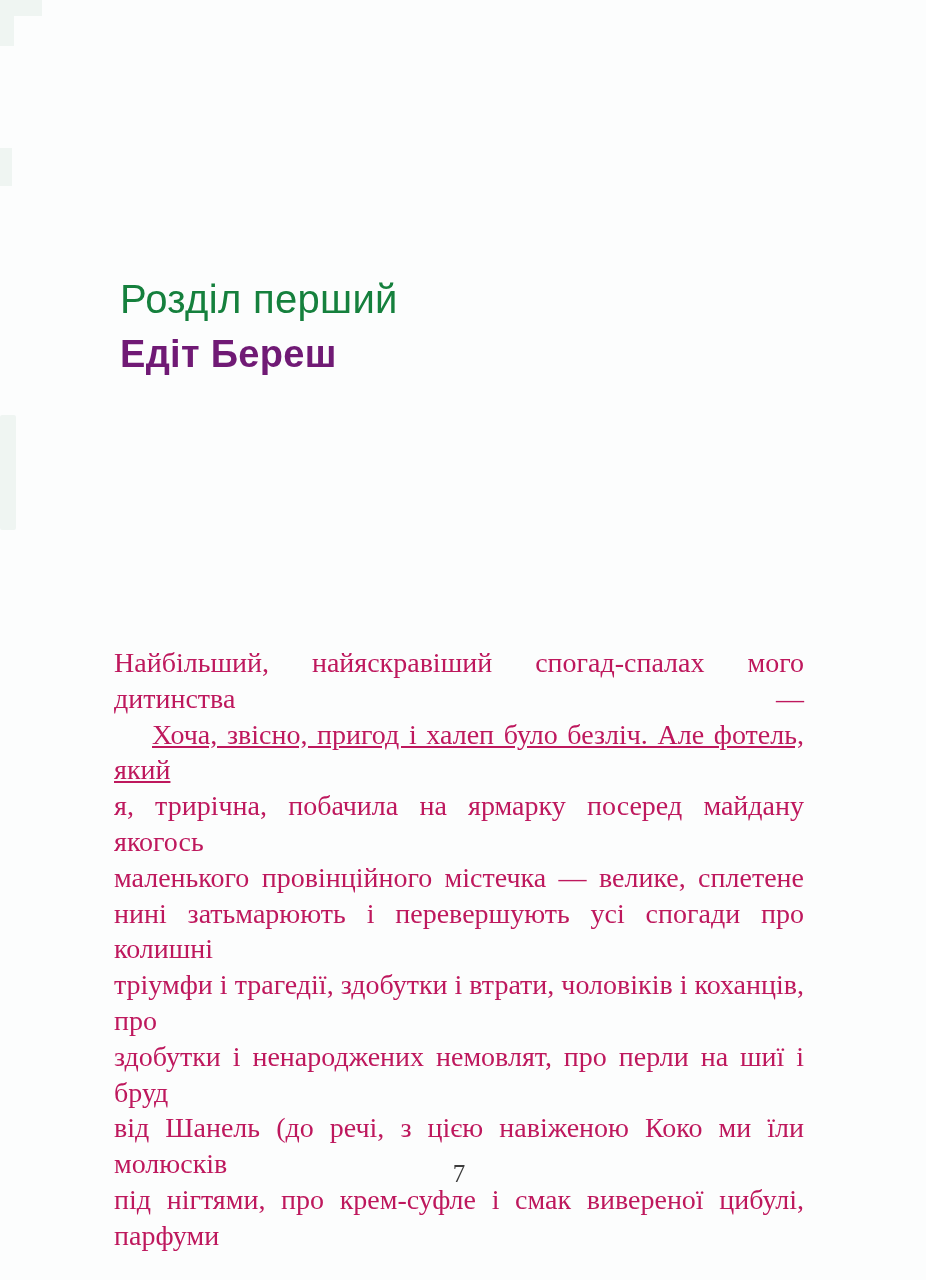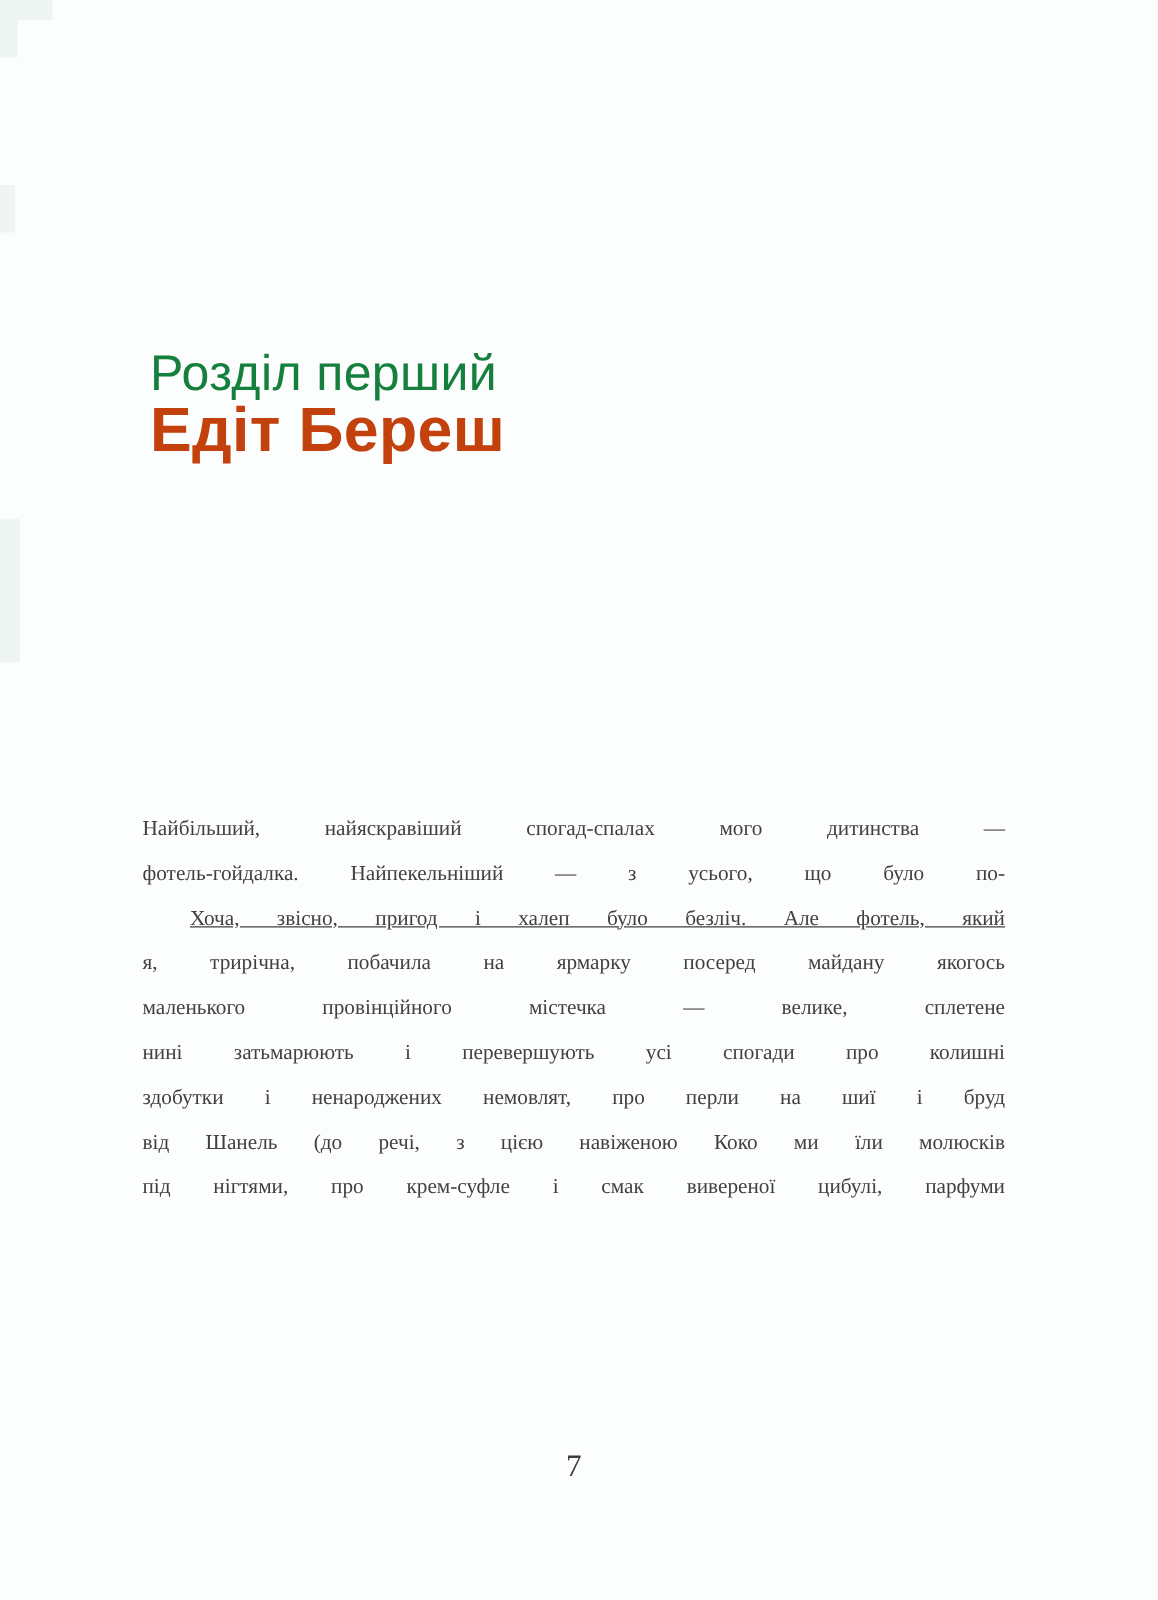--- a/index.html
+++ b/index.html
@@ -32,38 +32,38 @@
     font-size: 40px;
     font-weight: 400;
     color: #15803d;
     letter-spacing: 0.3px;
     line-height: 46px;
     white-space: nowrap;
   }
   .chapter-title {
     position: absolute;
     left: 120px;
-    top: 321px;
+    top: 331px;
     font-family: "Liberation Sans", sans-serif;
-    font-size: 50px;
+    font-size: 38px;
     font-weight: 700;
-    color: #c2410c;
+    color: #701a75;
     letter-spacing: 0.3px;
     line-height: 46px;
     white-space: nowrap;
   }
   .body-text {
     position: absolute;
     left: 114px;
     top: 645px;
     width: 690px;
     font-family: "Liberation Serif", serif;
-    font-size: 17px;
+    font-size: 28px;
     line-height: 35.8px;
-    color: #404040;
+    color: #be185d;
   }
   .line {
     text-align: justify;
     text-align-last: justify;
   }
   .line.para-last {
     text-align-last: left;
   }
   .line.indent {
     text-indent: 38px;
@@ -90,27 +90,27 @@
   <div class="artifact edge-1"></div>
   <div class="artifact edge-2"></div>
 
   <div class="chapter-kicker">Розділ перший</div>
 
   <div class="chapter-title">Едіт Береш</div>
 
   <div class="body-text">
     <div>
       <div class="line">Найбільший, найяскравіший спогад-спалах мого дитинства —</div>
-      <div class="line">фотель-гойдалка. Найпекельніший — з усього, що було по-</div>
     </div>
     <div>
       <div class="line indent">Хоча, звісно, пригод і халеп було безліч. Але фотель, який</div>
       <div class="line">я, трирічна, побачила на ярмарку посеред майдану якогось</div>
       <div class="line">маленького провінційного містечка — велике, сплетене</div>
       <div class="line">нині затьмарюють і перевершують усі спогади про колишні</div>
+      <div class="line">тріумфи і трагедії, здобутки і втрати, чоловіків і коханців, про</div>
       <div class="line">здобутки і ненароджених немовлят, про перли на шиї і бруд</div>
       <div class="line">від Шанель (до речі, з цією навіженою Коко ми їли молюсків</div>
       <div class="line">під нігтями, про крем-суфле і смак вивереної цибулі, парфуми</div>
     </div>
   </div>
 
   <div class="page-number">7</div>
 
 </div>
 

